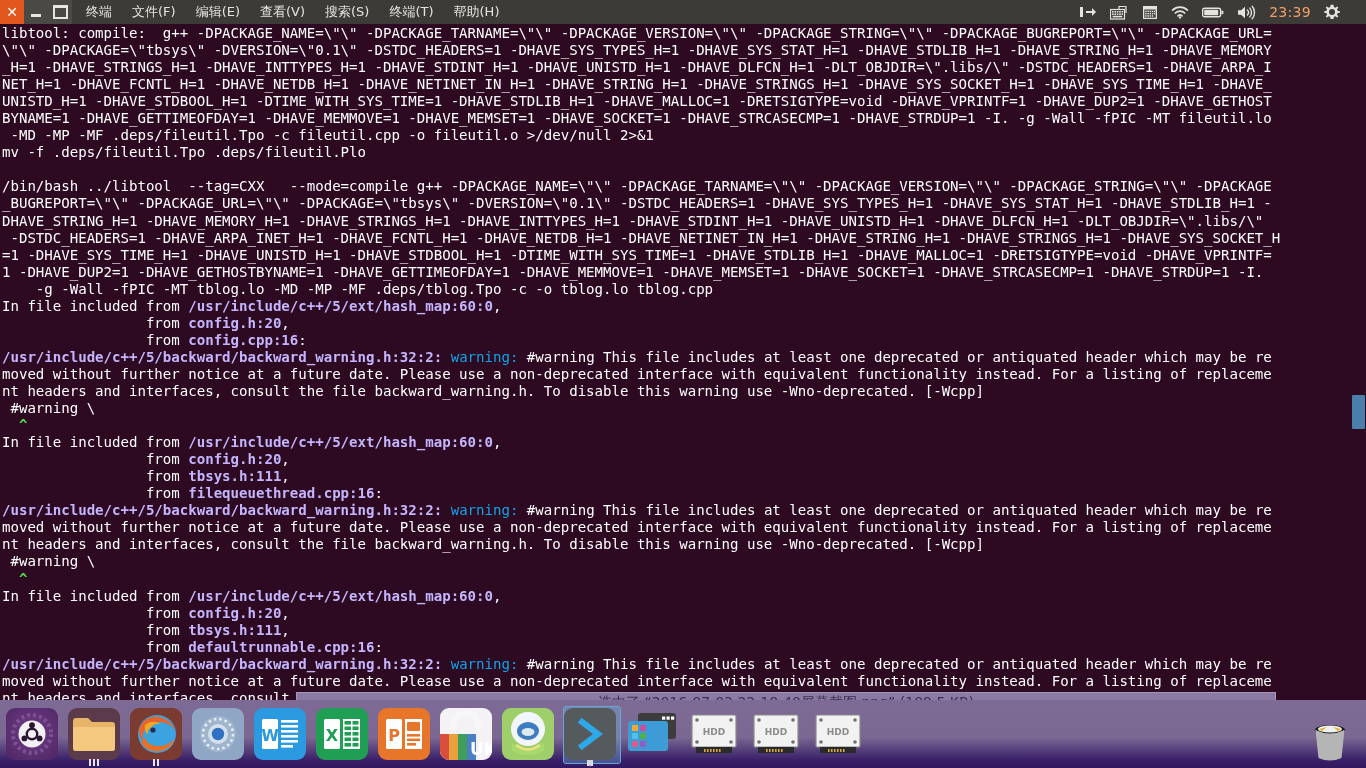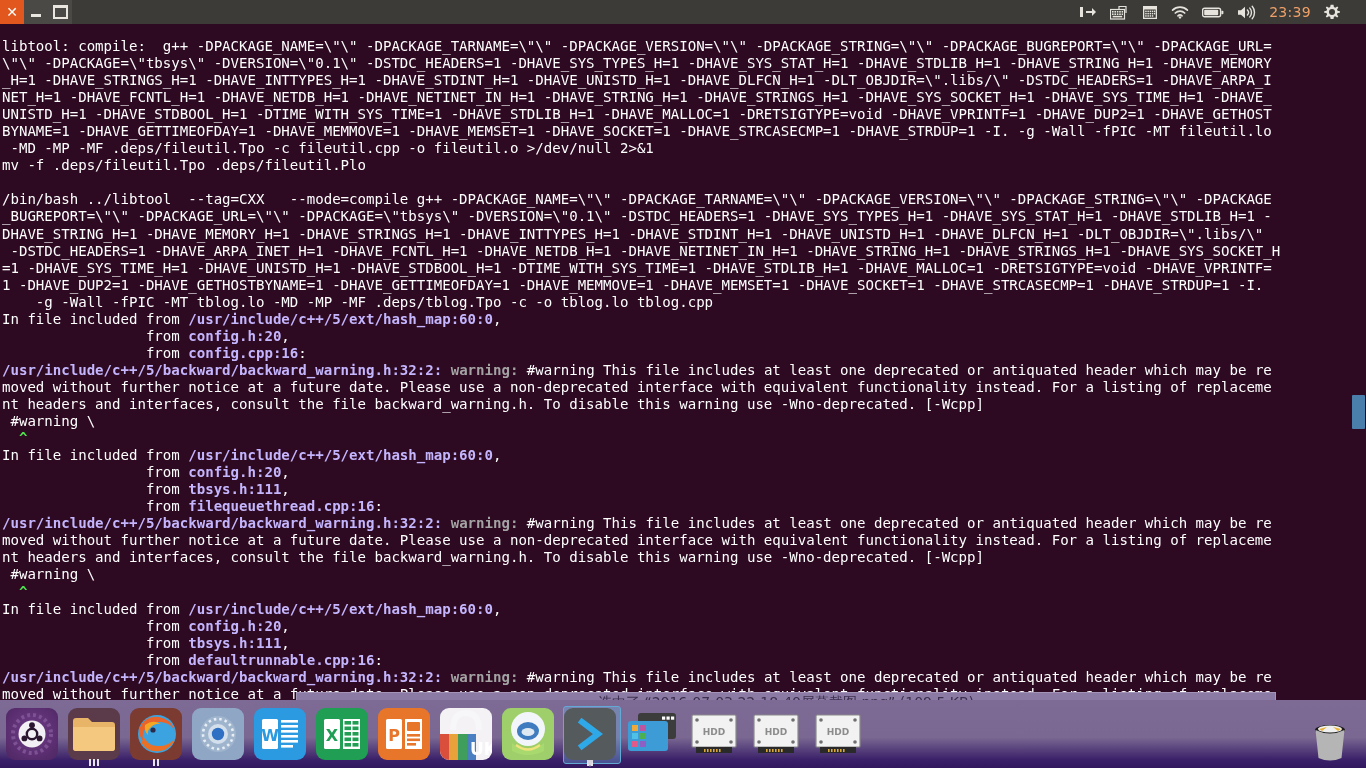--- a/index.html
+++ b/index.html
@@ -38,31 +38,31 @@
   .clock{color:#f0a068;font-size:14px;font-family:"DejaVu Sans","Liberation Sans",sans-serif;letter-spacing:0.3px;}
 
   
   .term{
     position:absolute;left:0;top:24px;width:1366px;height:676px;
     background:#2d0922;
     overflow:hidden;
     z-index:10;
   }
   .term-inner{
-    padding:14px 0 0 2px;
+    padding:1px 0 0 2px;
     font-family:"DejaVu Sans Mono","Liberation Mono",monospace;
     font-size:14.1px;
     line-height:17.05px;
     color:#ffffff;
     white-space:pre;
     letter-spacing:-0.02px;
   }
   .ln{height:17.05px;white-space:pre;}
   .b{font-weight:bold;color:#c4b5fd;}
-  .warn{color:#a3a3a3;font-weight:bold;}
+  .warn{color:#0ea5e9;font-weight:normal;}
   .green{color:#4ee24e;font-weight:bold;}
 
   
   .scroll-track{
     position:absolute;right:0;top:24px;width:15px;height:676px;
     background:#2d0922;z-index:12;
   }
   .scroll-thumb{
     position:absolute;right:1px;width:13px;height:34px;
     background:#4a7fab;border-radius:1px;
@@ -123,20 +123,29 @@
     <div class="wctl">
       <div class="wbtn close">
           <span class="g">✕</span>
         </div>
       <div class="wbtn min">
           <span class="g"></span>
         </div>
       <div class="wbtn max">
           <span class="g"></span>
         </div>
+    </div>
+    <div class="menus">
+      <div class="menu-item">终端</div>
+      <div class="menu-item">文件(F)</div>
+      <div class="menu-item">编辑(E)</div>
+      <div class="menu-item">查看(V)</div>
+      <div class="menu-item">搜索(S)</div>
+      <div class="menu-item">终端(T)</div>
+      <div class="menu-item">帮助(H)</div>
     </div>
     <div class="tray">
       <span class="ic">
         <svg width="17" height="14" viewBox="0 0 17 14">
             <rect x="0" y="2" width="3" height="10" fill="#e6e3dd"></rect>
             <path d="M6 3 L6 6 L12 6 L12 3 L16 7 L12 11 L12 8 L6 8 L6 11 Z" fill="#e6e3dd"></path>
           </svg>
       </span>
       <span class="ic">
         <svg width="19" height="15" viewBox="0 0 19 15">

